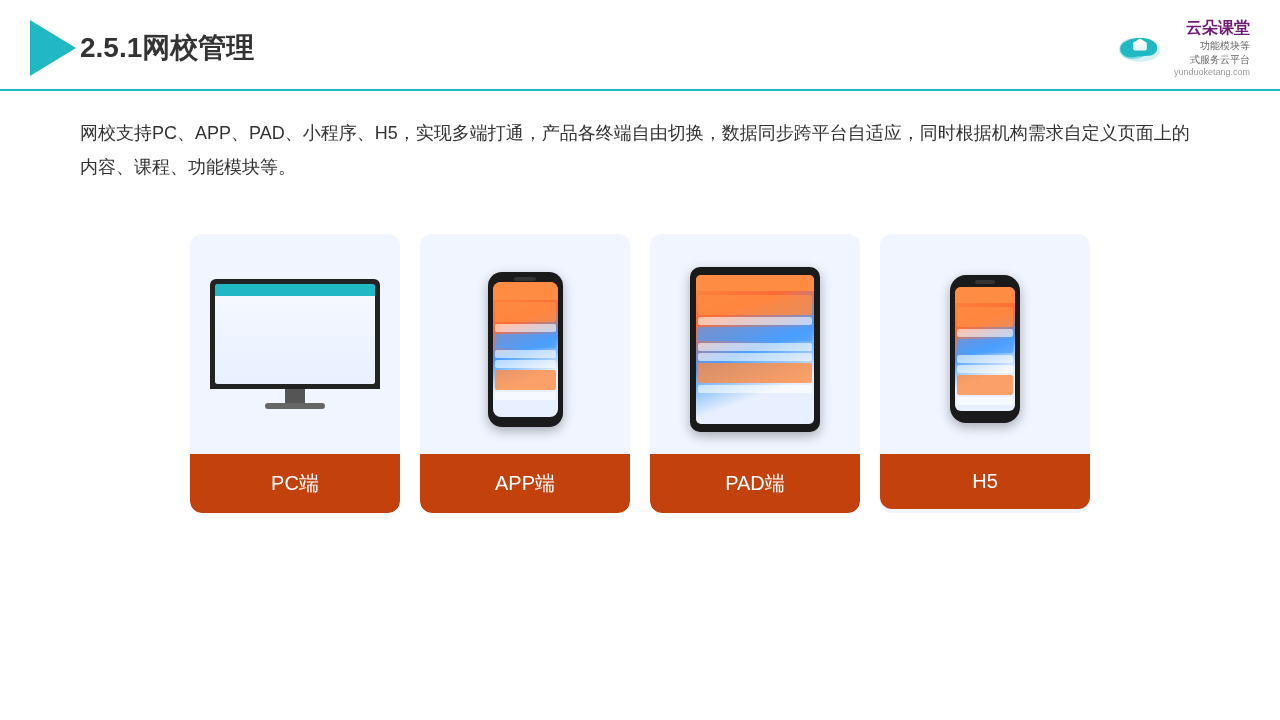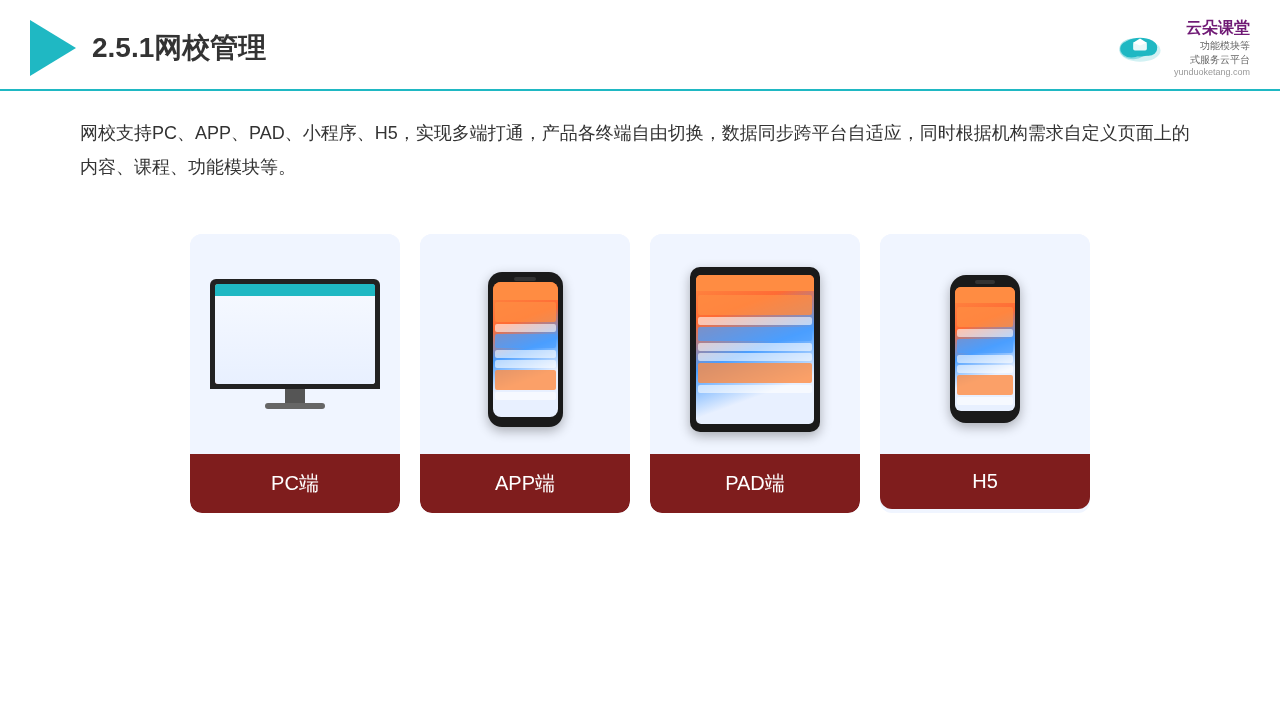--- a/index.html
+++ b/index.html
@@ -15,21 +15,21 @@
     .header {
       display: flex;
       align-items: center;
       justify-content: space-between;
       padding: 18px 30px 12px 30px;
       border-bottom: 2px solid #1fb8c3;
     }
     .header-left {
       display: flex;
       align-items: center;
-      gap: 16px;
+      gap: 4px;
     }
     .logo-triangle {
       width: 0;
       height: 0;
       border-top: 28px solid transparent;
       border-bottom: 28px solid transparent;
       border-left: 46px solid #1fb8c3;
     }
     .page-title {
       font-size: 28px;
@@ -95,21 +95,21 @@
       height: 220px;
       display: flex;
       align-items: center;
       justify-content: center;
       padding: 20px 10px 10px 10px;
       background: #f0f5ff;
     }
 
     .card-label {
       width: 100%;
-      background: #7f1d1d;
+      background: #c2410c;
       color: white;
       text-align: center;
       font-size: 20px;
       font-weight: 500;
       padding: 16px 0;
       border-radius: 0 0 12px 12px;
     }
 
     
     .pc-monitor {

